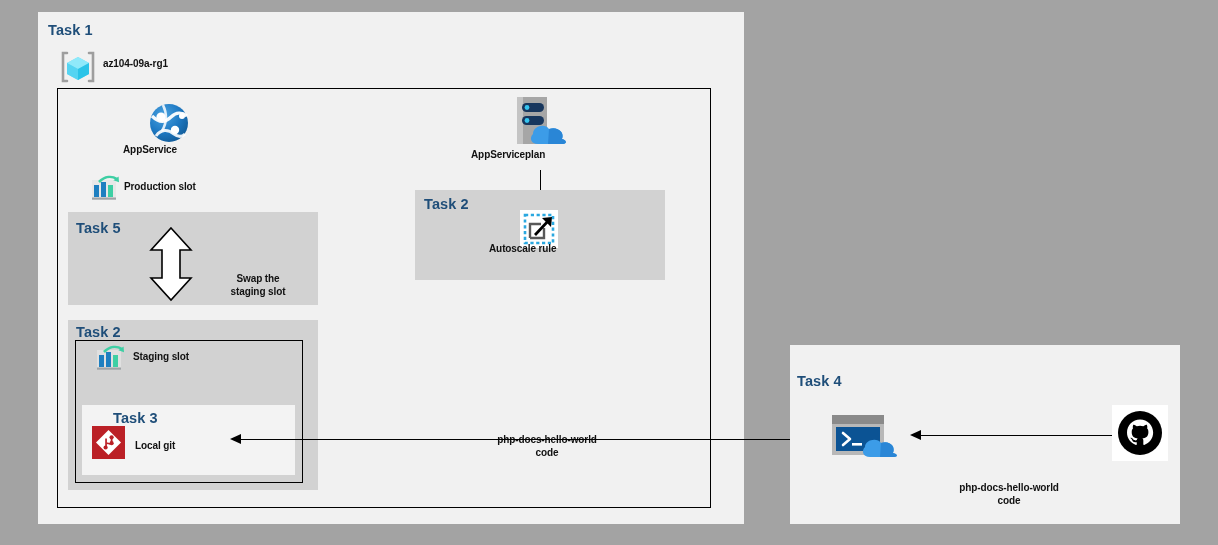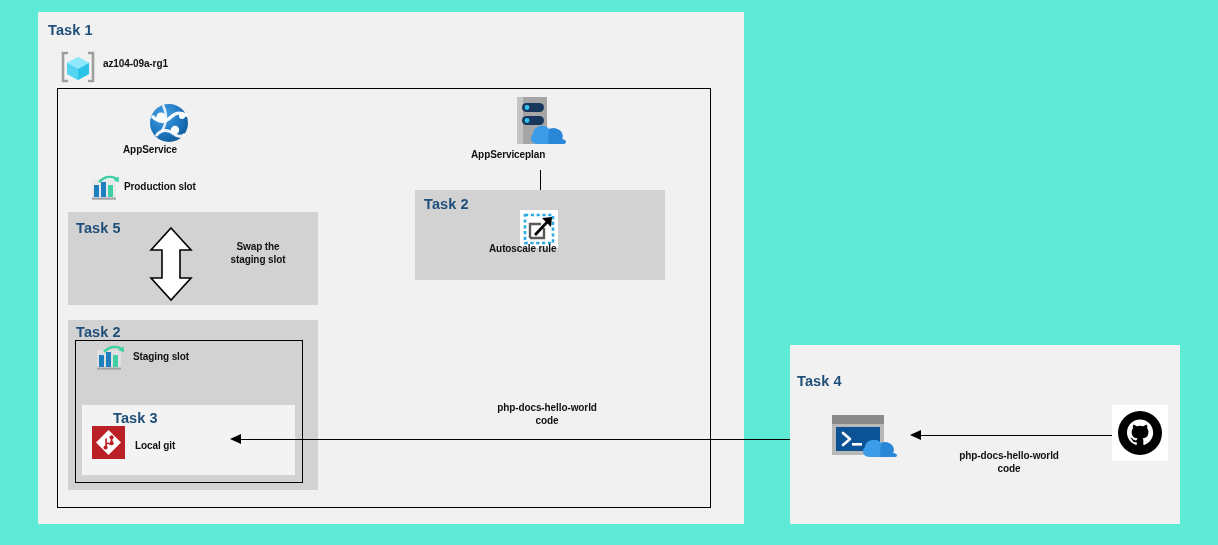--- a/index.html
+++ b/index.html
@@ -7,21 +7,21 @@
     padding: 0;
     background: #ffffff;
   }
   body {
     font-family: "Liberation Sans", sans-serif;
   }
   #canvas {
     position: relative;
     width: 1218px;
     height: 545px;
-    background: #5eead4;
+    background: #a3a3a3;
     overflow: hidden;
   }
   .abs { position: absolute; box-sizing: border-box; }
 
   
   .task1-outer {
     left: 38px; top: 12px; width: 706px; height: 512px;
     background: #f1f1f1;
   }
   .task4-outer {
@@ -65,21 +65,21 @@
   }
 
   
   .node-label {
     color: #111111;
     font-size: 10px;
     font-weight: bold;
     white-space: nowrap;
     letter-spacing: -0.1px;
   }
-  .node-label.multi { white-space: normal; text-align: center; line-height: 1.25; }
+  .node-label.multi { white-space: normal; text-align: center; line-height: 1.25; margin-top: 32px; }
   .node-label.left { text-align: left; }
 
   
   .icon { position: absolute; display: block; }
 
   
   .arrow-line-h {
     height: 0;
     border-top: 1.6px solid #000000;
   }

